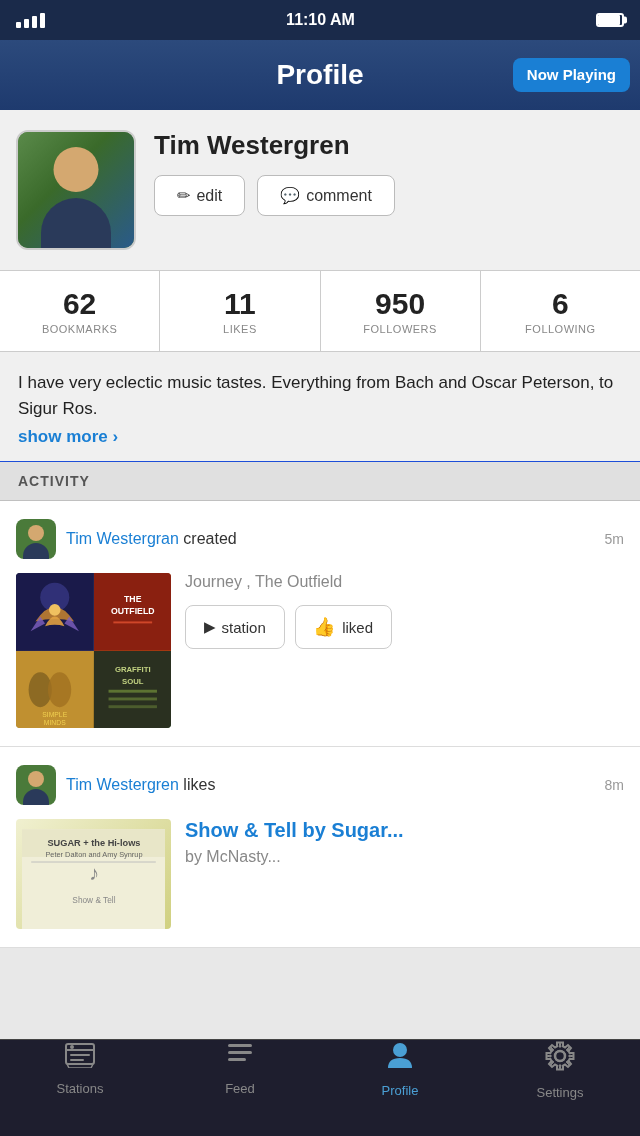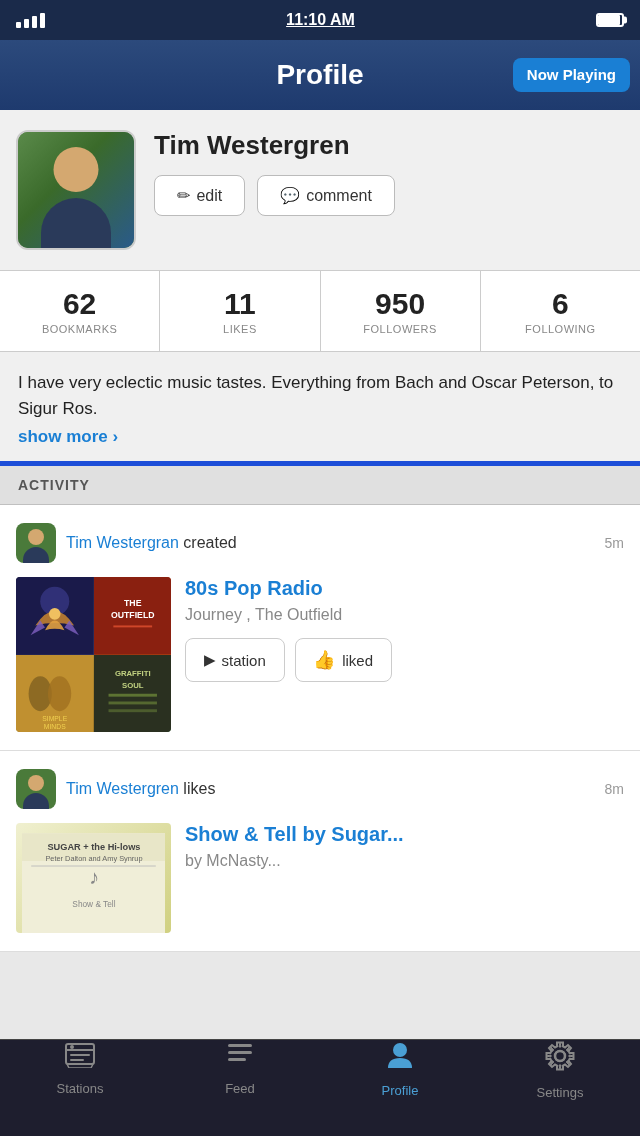--- a/index.html
+++ b/index.html
@@ -18,21 +18,20 @@
       width: 640px;
       height: 40px;
       background: #1a2a4a;
       display: flex;
       align-items: center;
       justify-content: space-between;
       padding: 0 16px;
       color: white;
       font-size: 14px;
       font-weight: 600;
-      text-decoration: underline;
     }
     .status-signal {
       display: flex; align-items: flex-end; gap: 3px;
     }
     .status-signal span {
       background: white; display: inline-block; width: 5px; border-radius: 1px;
     }
     .status-time { font-size: 16px; font-weight: bold; }
     .status-battery {
       width: 28px; height: 14px; border: 2px solid white; border-radius: 3px;
@@ -184,21 +183,21 @@
       font-weight: bold;
       cursor: pointer;
       margin-top: 6px;
       display: inline-block;
     }
 
     
     .activity-header {
       background: #e0e0e0;
       padding: 10px 18px;
-      border-top: 5px solid #1d4ed8;
+      border-top: 1px solid #1d4ed8;
       border-bottom: 1px solid #c0c0c0;
     }
     .activity-label {
       font-size: 14px;
       font-weight: bold;
       color: #555;
       letter-spacing: 1px;
     }
 
     
@@ -472,21 +471,20 @@
           <rect width="80" height="80" fill="#2a3020"></rect>
           <text x="40" y="22" text-anchor="middle" font-size="8" fill="#c0d080" font-weight="bold">GRAFFITI</text>
           <text x="40" y="34" text-anchor="middle" font-size="8" fill="#c0d080" font-weight="bold">SOUL</text>
           <rect x="15" y="40" width="50" height="3" fill="#80a040" opacity="0.6"></rect>
           <rect x="15" y="48" width="50" height="3" fill="#80a040" opacity="0.5"></rect>
           <rect x="15" y="56" width="50" height="3" fill="#80a040" opacity="0.4"></rect>
         </svg>
       </div>
     </div>
     <div class="station-info">
-      <div class="station-name">80s Pop Radio</div>
       <div class="station-artists">Journey , The Outfield</div>
       <div class="station-buttons">
         <button class="station-btn">
           <span>▶</span>
           <span>station</span>
         </button>
         <button class="station-btn">
           <span class="thumb-icon">👍</span>
           <span>liked</span>
         </button>

